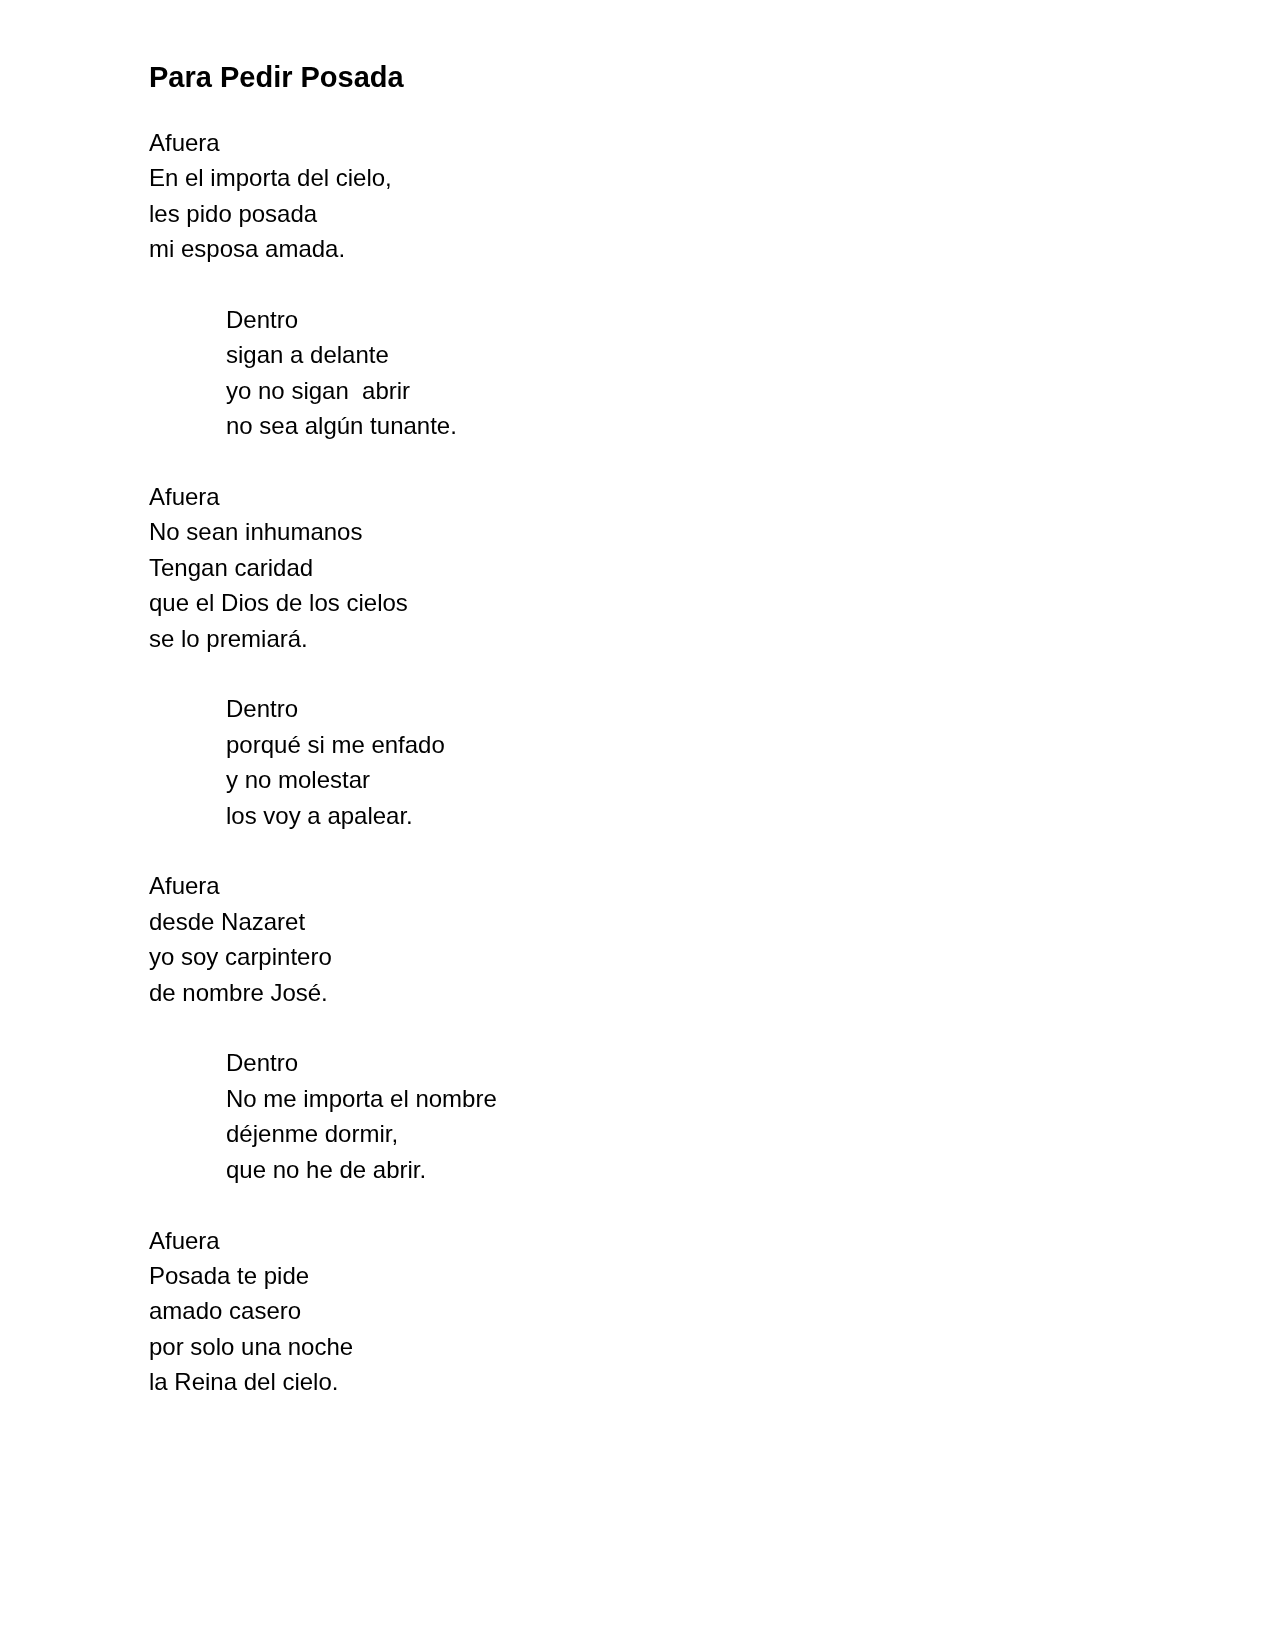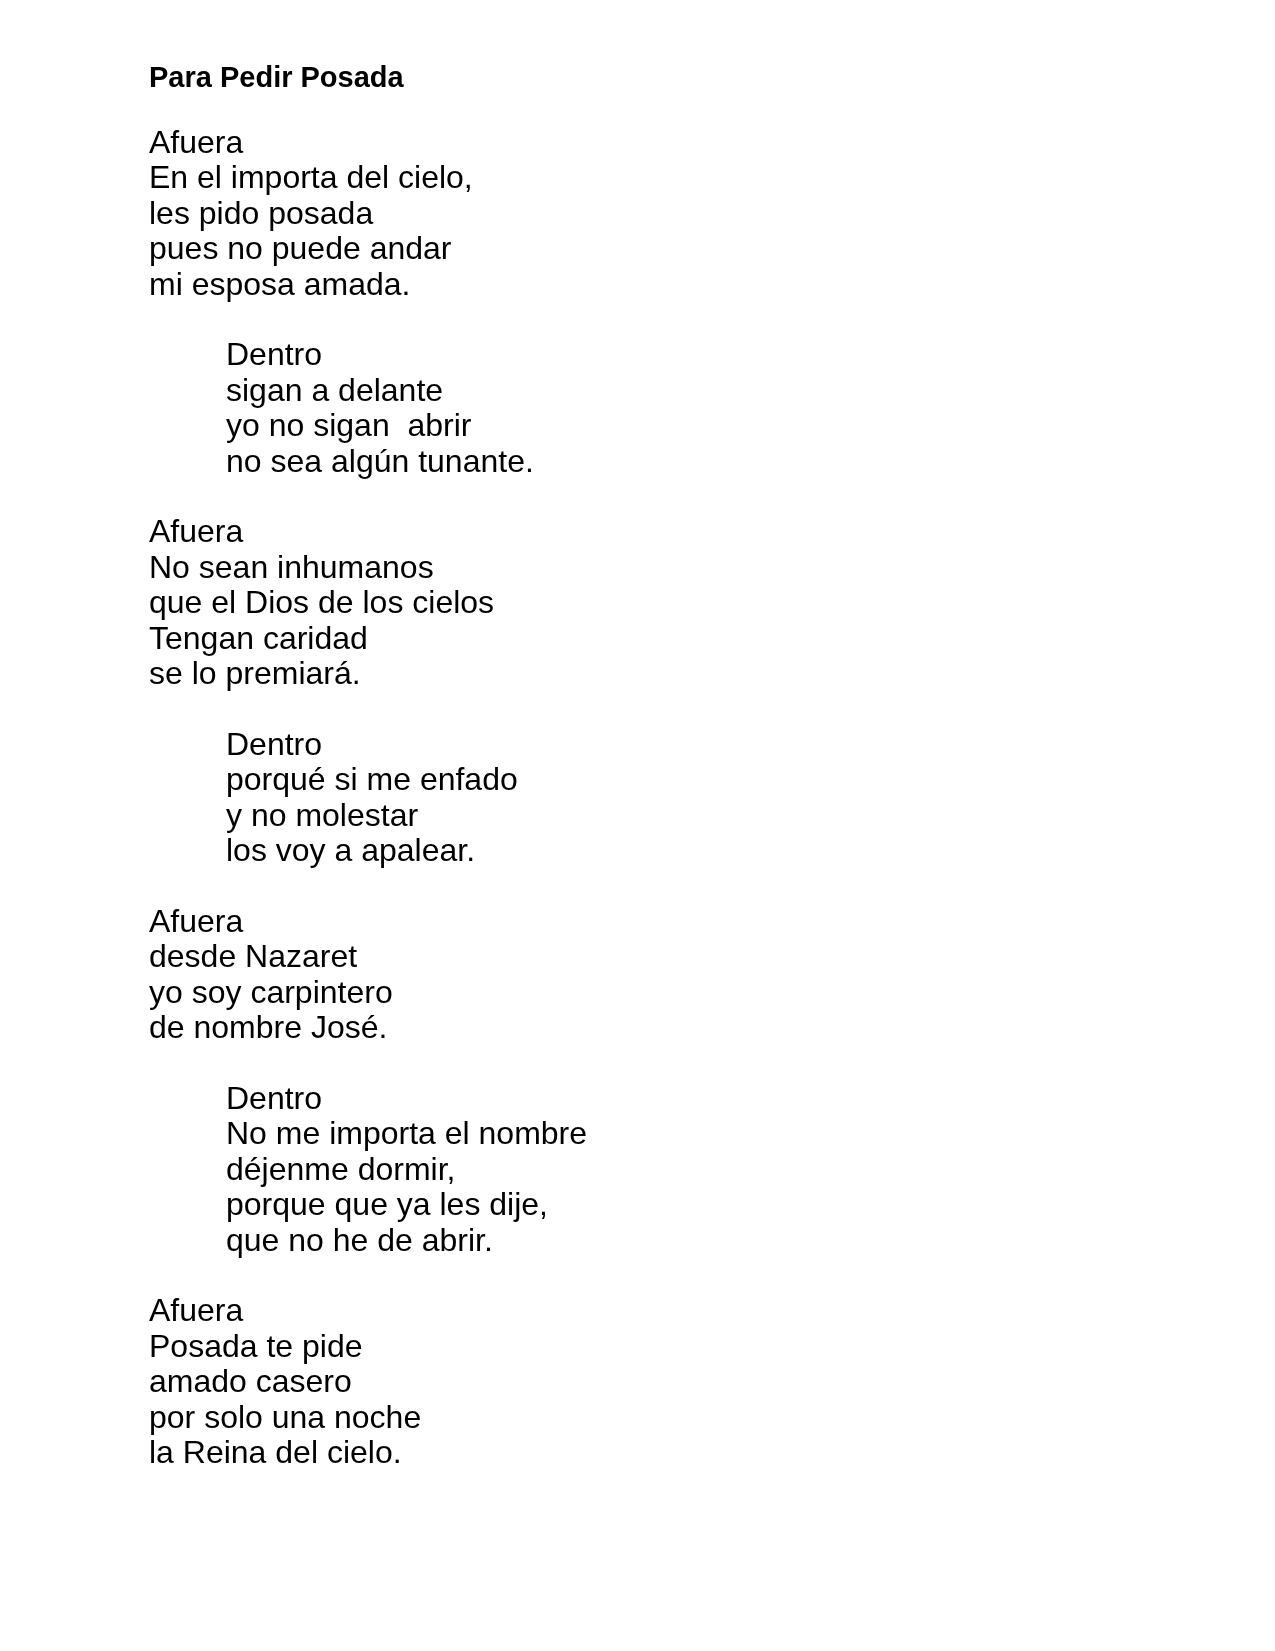--- a/index.html
+++ b/index.html
@@ -25,52 +25,51 @@
     margin: 0 0 26px 0;
     letter-spacing: 0;
   }
   .stanza {
     margin: 0 0 35.4px 0;
   }
   .stanza.indented {
     padding-left: 77px;
   }
   .line {
-    font-size: 32px;
+    font-size: 24px;
     line-height: 35.4px;
     white-space: pre-wrap;
   }
 </style>
 </head>
 <body>
 
 <div class="page">
 
   <h1 class="doc-title">Para Pedir Posada</h1>
 
   <div class="stanza">
     <div class="line">Afuera</div>
     <div class="line">En el importa del cielo,</div>
     <div class="line">les pido posada</div>
-    <div class="line">pues no puede andar</div>
     <div class="line">mi esposa amada.</div>
   </div>
 
   <div class="stanza indented">
     <div class="line">Dentro</div>
     <div class="line">sigan a delante</div>
     <div class="line">yo no sigan  abrir</div>
     <div class="line">no sea algún tunante.</div>
   </div>
 
   <div class="stanza">
     <div class="line">Afuera</div>
     <div class="line">No sean inhumanos</div>
+    <div class="line">Tengan caridad</div>
     <div class="line">que el Dios de los cielos</div>
-    <div class="line">Tengan caridad</div>
     <div class="line">se lo premiará.</div>
   </div>
 
   <div class="stanza indented">
     <div class="line">Dentro</div>
     <div class="line">porqué si me enfado</div>
     <div class="line">y no molestar</div>
     <div class="line">los voy a apalear.</div>
   </div>
 
@@ -78,21 +77,20 @@
     <div class="line">Afuera</div>
     <div class="line">desde Nazaret</div>
     <div class="line">yo soy carpintero</div>
     <div class="line">de nombre José.</div>
   </div>
 
   <div class="stanza indented">
     <div class="line">Dentro</div>
     <div class="line">No me importa el nombre</div>
     <div class="line">déjenme dormir,</div>
-    <div class="line">porque que ya les dije,</div>
     <div class="line">que no he de abrir.</div>
   </div>
 
   <div class="stanza">
     <div class="line">Afuera</div>
     <div class="line">Posada te pide</div>
     <div class="line">amado casero</div>
     <div class="line">por solo una noche</div>
     <div class="line">la Reina del cielo.</div>
   </div>

